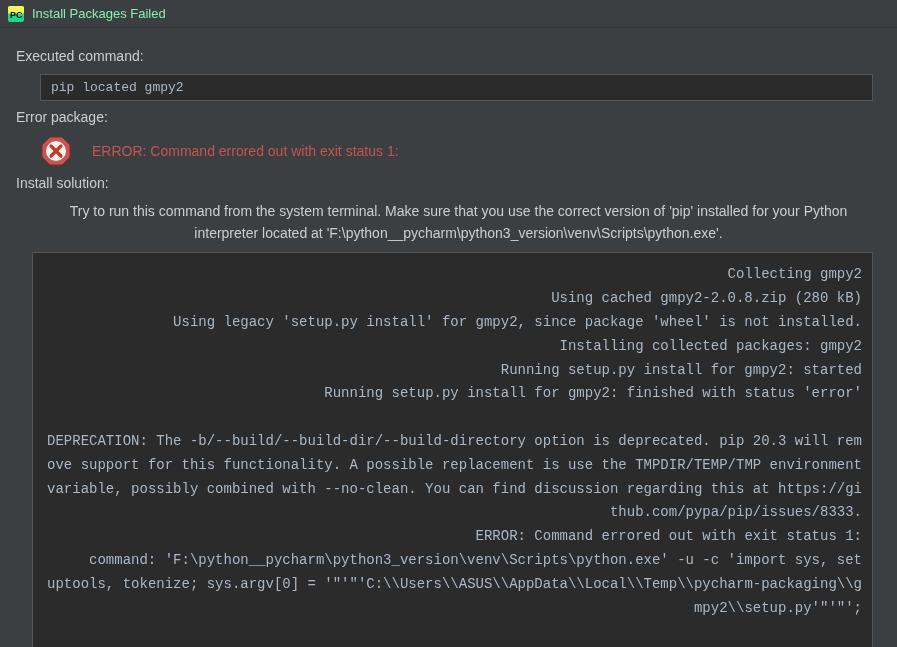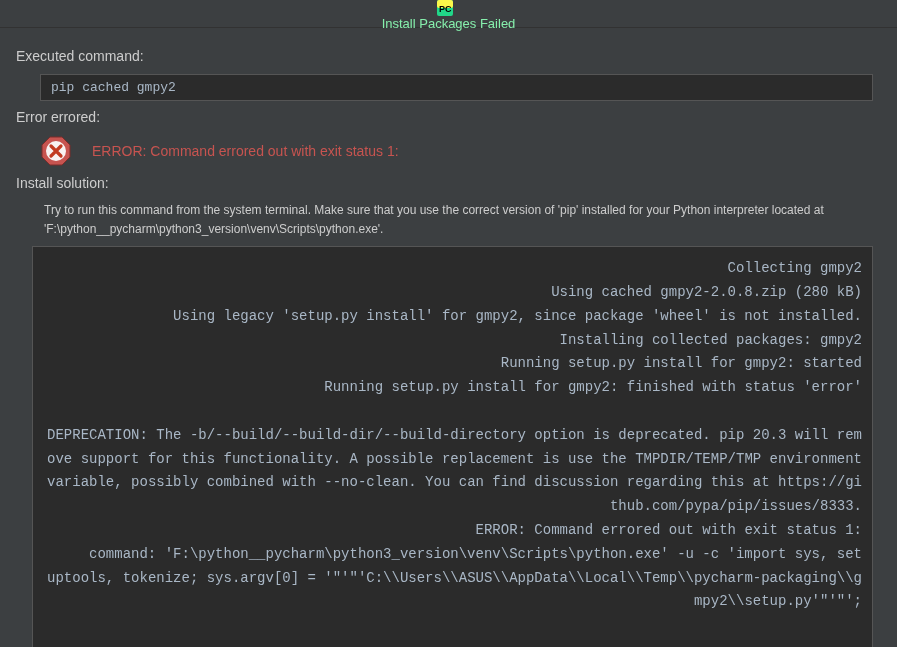--- a/index.html
+++ b/index.html
@@ -16,21 +16,20 @@
       height: 647px;
       overflow: hidden;
     }
     .titlebar {
       height: 28px;
       display: flex;
       align-items: center;
       padding: 0 8px;
       background: #3c3f41;
       border-bottom: 1px solid #323232;
-      flex-direction: column;
     }
     .titlebar .app-icon {
       width: 16px;
       height: 16px;
       margin-right: 8px;
       display: flex;
       align-items: center;
       justify-content: center;
     }
     .titlebar .title {
@@ -64,25 +63,26 @@
       height: 32px;
       margin-right: 20px;
       flex-shrink: 0;
     }
     .error-text {
       color: #c75450;
       font-size: 14px;
     }
     .solution-text {
       color: #cdcdcd;
-      font-size: 12px;
+      font-size: 14px;
       line-height: 1.55;
       margin-left: 28px;
       margin-bottom: 6px;
       margin-top: 0;
+      text-align: center;
     }
     .output-box {
       background: #2b2b2b;
       border: 1px solid #555555;
       margin-top: 8px;
       margin-left: 16px;
       height: 415px;
       overflow-y: scroll;
       position: relative;
       text-align: right;
@@ -117,23 +117,23 @@
       <rect x="0" y="0" width="16" height="8" fill="#fcf84a" rx="2"></rect>
       <text x="2" y="12" font-size="9" font-weight="bold" fill="#000">PC</text>
     </svg>
   </span>
   <span class="title">Install Packages Failed</span>
 </div>
 
 <div class="content">
 
   <div class="section-label">Executed command:</div>
-  <div class="cmd-box">pip cached gmpy2</div>
+  <div class="cmd-box">pip located gmpy2</div>
 
-  <div class="section-label">Error errored:</div>
+  <div class="section-label">Error package:</div>
   <div class="error-row">
     <span class="error-icon">
       <svg width="32" height="32" viewBox="0 0 32 32">
         <polygon points="10,2 22,2 30,10 30,22 22,30 10,30 2,22 2,10" fill="#c75450" stroke="#7a2d2a" stroke-width="1"></polygon>
         <circle cx="16" cy="16" r="10" fill="#f8f2f2"></circle>
         <path d="M11 11 L21 21 M21 11 L11 21" stroke="#c23b22" stroke-width="3.2" stroke-linecap="round"></path>
       </svg>
     </span>
     <span class="error-text">ERROR: Command errored out with exit status 1:</span>
   </div>

